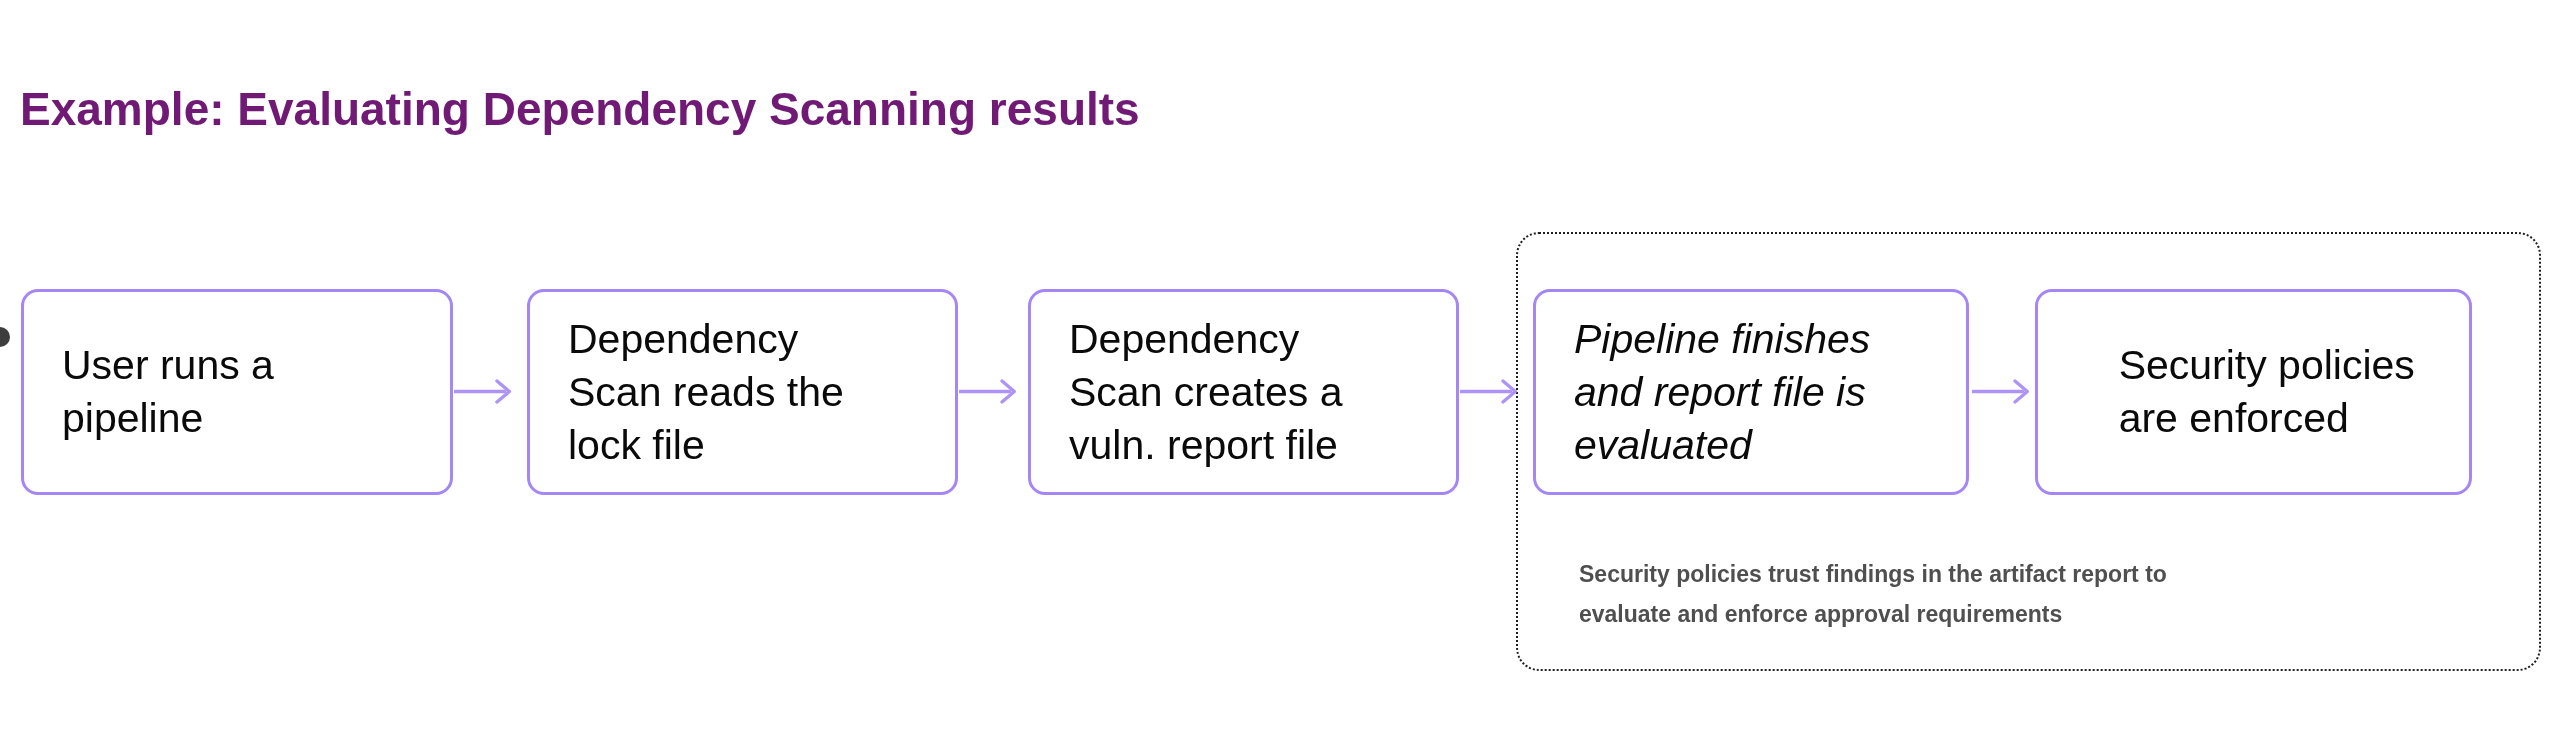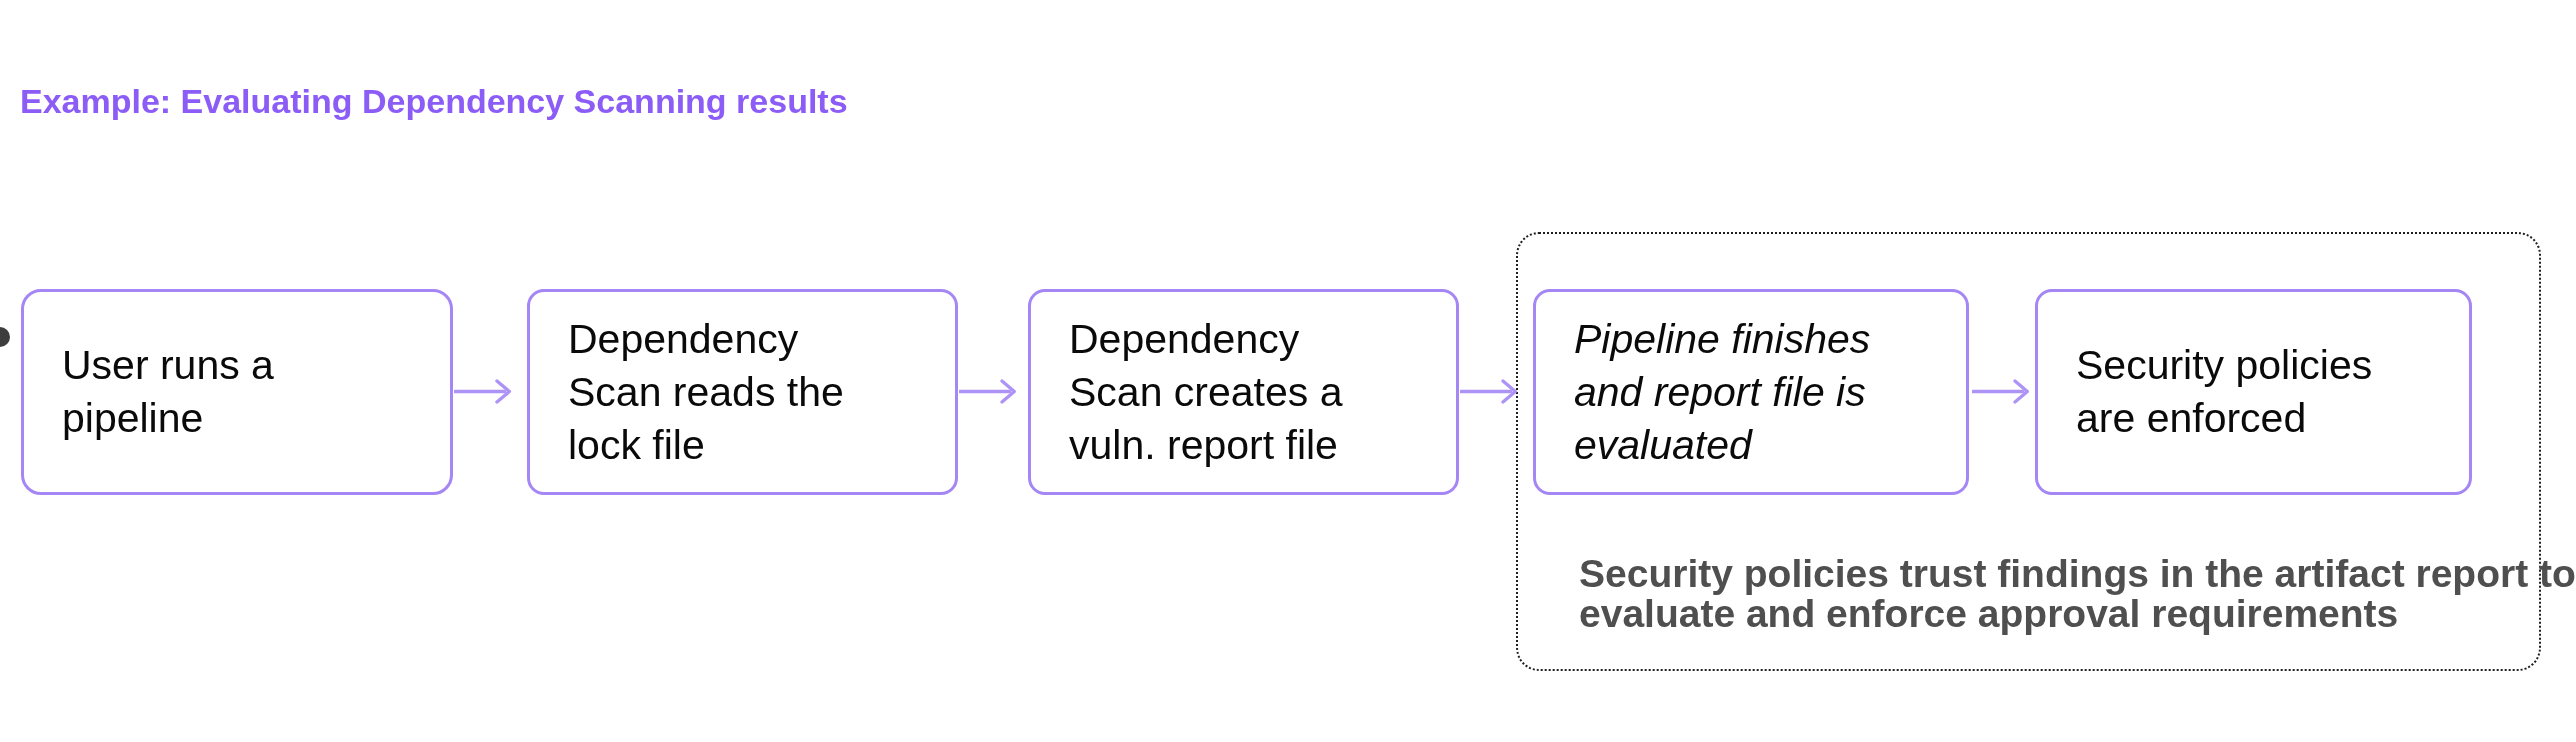--- a/index.html
+++ b/index.html
@@ -8,23 +8,23 @@
     position: relative;
     width: 2576px;
     height: 742px;
     background: #ffffff;
     overflow: hidden;
   }
   .title {
     position: absolute;
     left: 20px;
     top: 82px;
-    font-size: 34px;
+    font-size: 46px;
     font-weight: 700;
-    color: #8b5cf6;
+    color: #701a75;
     letter-spacing: 0px;
     white-space: nowrap;
   }
   .flow-node {
     position: absolute;
     top: 289px;
     height: 206px;
     background: #ffffff;
     border: 3.4px solid #a486f5;
     border-radius: 17px;
@@ -33,25 +33,25 @@
     align-items: center;
     padding-left: 38px;
     padding-right: 11.5px;
   }
   .flow-node .node-label {
     font-size: 41px;
     line-height: 53px;
     color: #0a0a0a;
     white-space: pre-line;
   }
-  .node-1 { left: 21px;   width: 432px; border-radius: 20px; }
+  .node-1 { left: 21px;   width: 432px; }
   .node-2 { left: 527px;  width: 431px; }
   .node-3 { left: 1028px; width: 431px; }
   .node-4 { left: 1533px; width: 436px; font-style: italic; }
-  .node-5 { left: 2035px; width: 437px; }
+  .node-5 { left: 2035px; width: 437px; justify-content: center; }
   .arrow {
     position: absolute;
     top: 377px;
     width: 63px;
     height: 29px;
     z-index: 3;
   }
   .arrow-1 { left: 454px; }
   .arrow-2 { left: 959px; }
   .arrow-3 { left: 1460px; }
@@ -65,21 +65,21 @@
     border: 2.4px dotted #1f1f1f;
     border-radius: 23px;
     box-sizing: border-box;
     z-index: 1;
   }
   .flow-node, .arrow { z-index: 2; }
   .group-note {
     position: absolute;
     left: 1579px;
     top: 554px;
-    font-size: 39px;
+    font-size: 23px;
     line-height: 40px;
     font-weight: 700;
     color: #4f4f4f;
     white-space: pre-line;
     z-index: 2;
   }
   .edge-dot-artifact {
     position: absolute;
     left: -10.5px;
     top: 327px;

